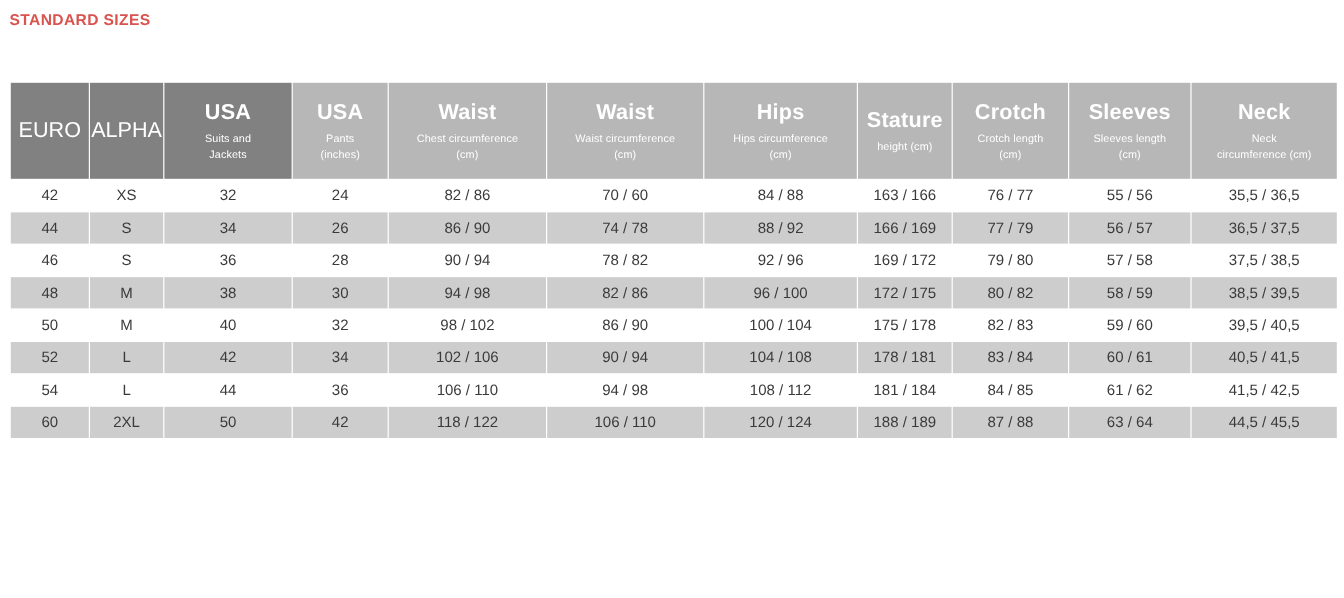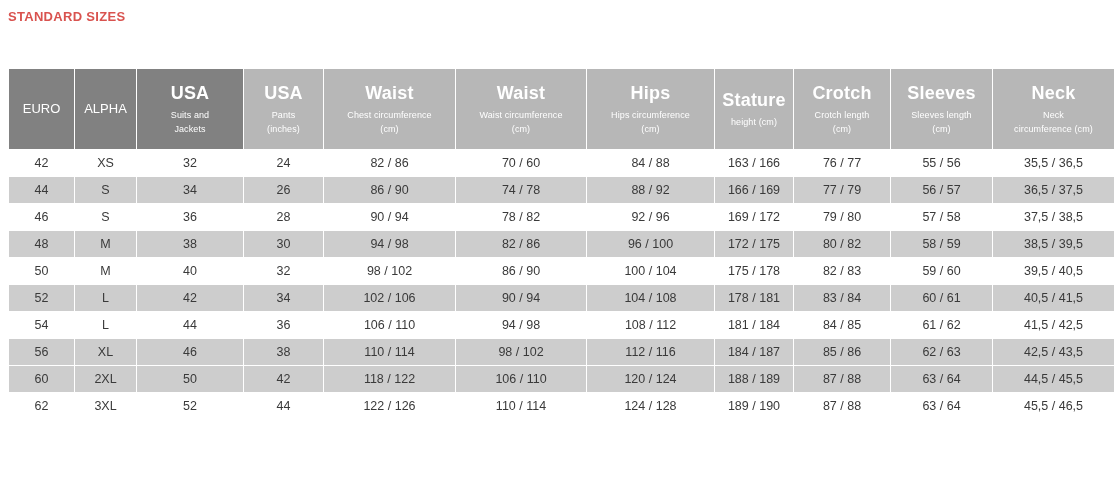--- a/index.html
+++ b/index.html
@@ -71,21 +71,21 @@
     display: block;
     font-size: 9px;
     margin-top: 4px;
     letter-spacing: 0.1px;
   }
   .h-sub + .h-sub {
     margin-top: 3px;
   }
   .h-only {
     display: block;
-    font-size: 13px;
+    font-size: 18px;
   }
   
   tbody td {
     height: 26px;
     font-size: 12.5px;
     color: #3a3a3a;
     background: #ffffff;
   }
   tbody tr.alt td {
     background: #cdcdcd;
@@ -265,55 +265,29 @@
             <td>36</td>
             <td>106 / 110</td>
             <td>94 / 98</td>
             <td>108 / 112</td>
             <td>181 / 184</td>
             <td>84 / 85</td>
             <td>61 / 62</td>
             <td>41,5 / 42,5</td>
           </tr>
           <tr class="alt">
-            <td>56</td>
-            <td>XL</td>
-            <td>46</td>
-            <td>38</td>
-            <td>110 / 114</td>
-            <td>98 / 102</td>
-            <td>112 / 116</td>
-            <td>184 / 187</td>
-            <td>85 / 86</td>
-            <td>62 / 63</td>
-            <td>42,5 / 43,5</td>
-          </tr>
-          <tr class="alt">
             <td>60</td>
             <td>2XL</td>
             <td>50</td>
             <td>42</td>
             <td>118 / 122</td>
             <td>106 / 110</td>
             <td>120 / 124</td>
             <td>188 / 189</td>
             <td>87 / 88</td>
             <td>63 / 64</td>
             <td>44,5 / 45,5</td>
           </tr>
-          <tr>
-            <td>62</td>
-            <td>3XL</td>
-            <td>52</td>
-            <td>44</td>
-            <td>122 / 126</td>
-            <td>110 / 114</td>
-            <td>124 / 128</td>
-            <td>189 / 190</td>
-            <td>87 / 88</td>
-            <td>63 / 64</td>
-            <td>45,5 / 46,5</td>
-          </tr>
         </tbody>
     </table>
   </div>
 
 </div>
 
 </body></html>

